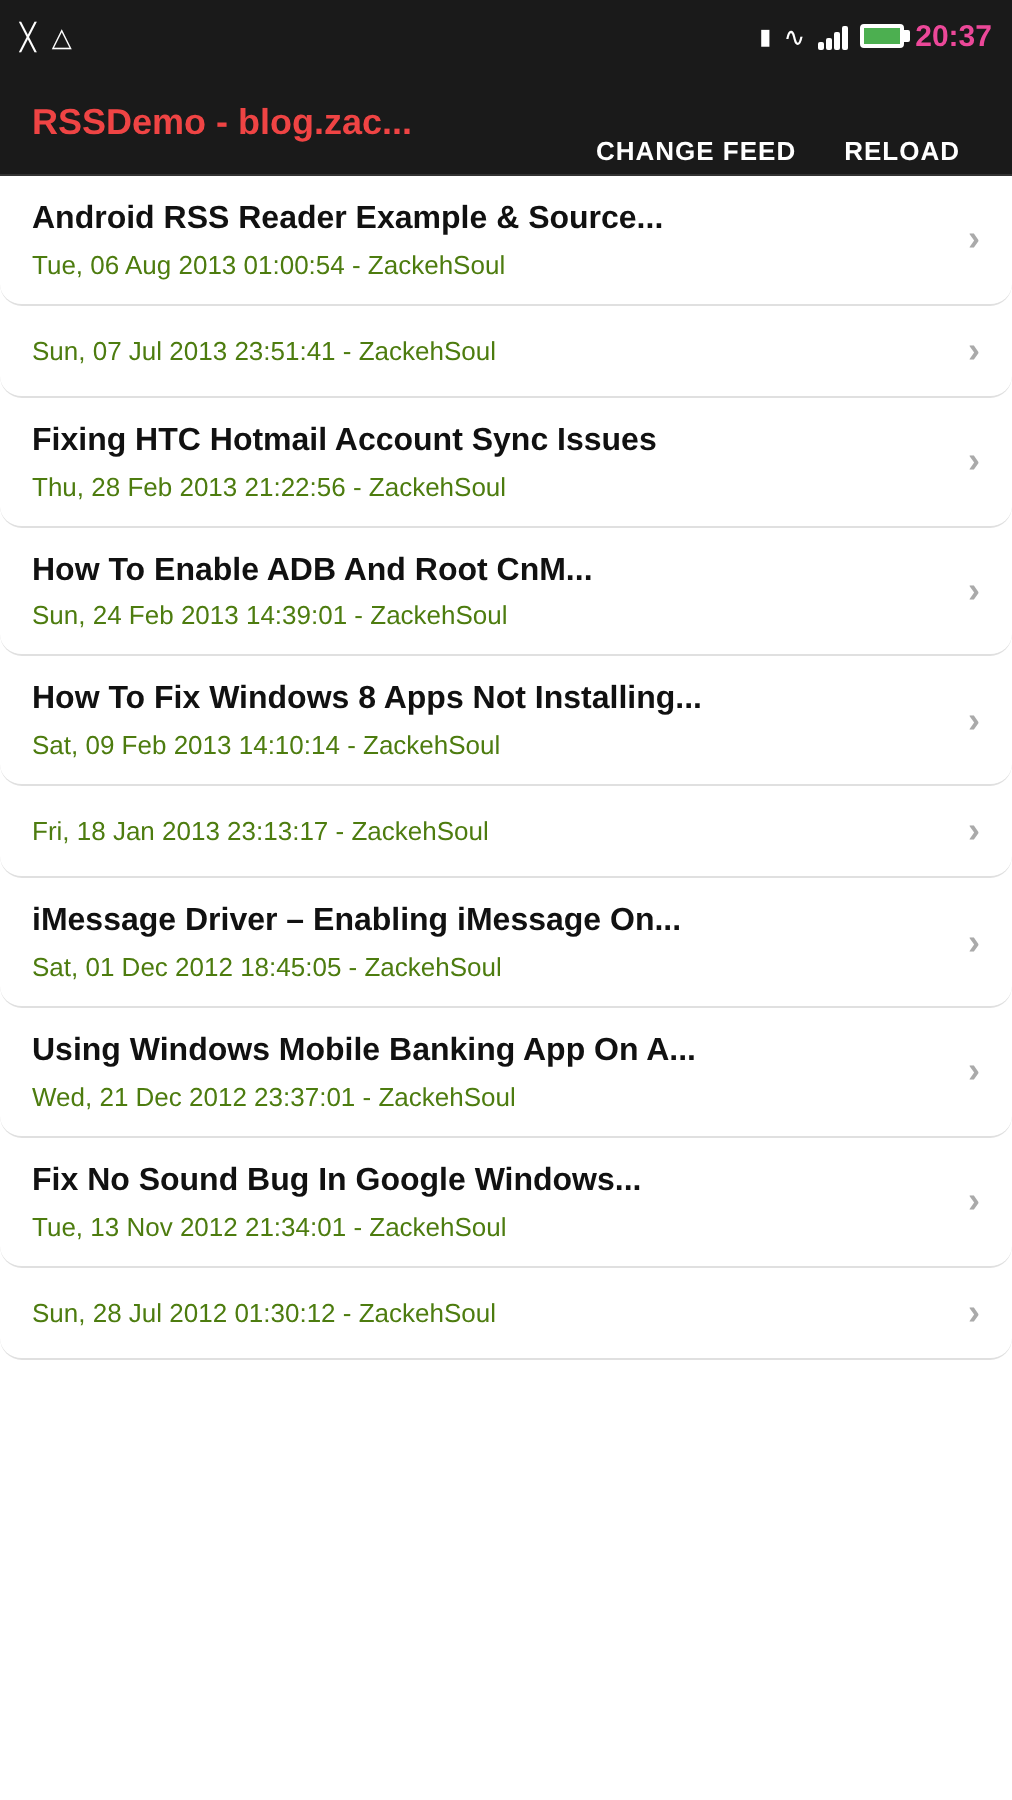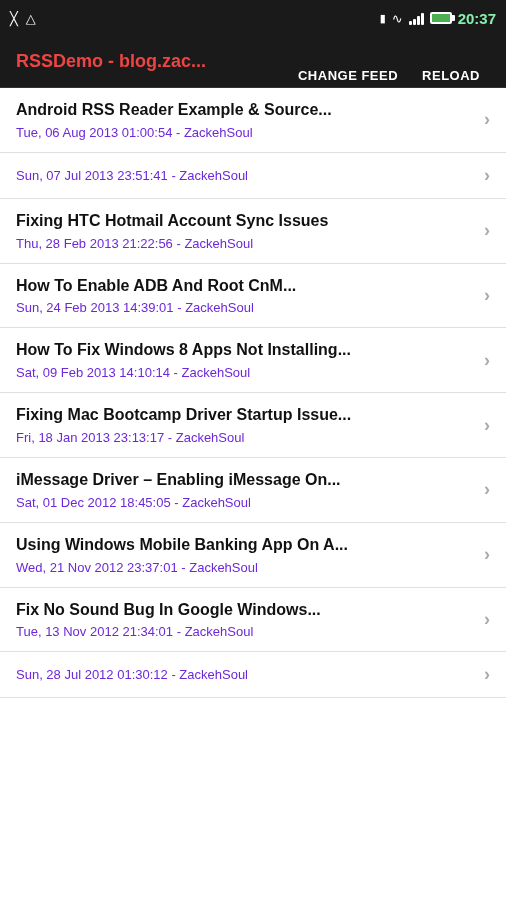--- a/index.html
+++ b/index.html
@@ -32,21 +32,21 @@
       display: flex;
       align-items: center;
       gap: 6px;
       font-size: 14px;
       color: white;
     }
 
     .status-time {
       font-size: 15px;
       font-weight: bold;
-      color: #86efac;
+      color: #ec4899;
     }
 
     
     .action-bar {
       background: #1a1a1a;
       height: 52px;
       display: flex;
       align-items: center;
       justify-content: space-between;
       padding: 0 16px;
@@ -86,38 +86,39 @@
     }
 
     .feed-item {
       display: flex;
       align-items: center;
       justify-content: space-between;
       padding: 12px 16px 12px 16px;
       border-bottom: 1px solid #e0e0e0;
       background: #ffffff;
       cursor: pointer;
+      border-radius: 11px;
     }
 
     .feed-item-content {
       flex: 1;
       padding-right: 10px;
     }
 
     .feed-item-title {
       font-size: 16px;
       font-weight: bold;
       color: #111111;
       line-height: 1.3;
       margin-bottom: 4px;
     }
 
     .feed-item-meta {
       font-size: 13px;
-      color: #6d28d9;
+      color: #4d7c0f;
     }
 
     .chevron {
       color: #aaaaaa;
       font-size: 18px;
       font-weight: bold;
       flex-shrink: 0;
     }
 
     .battery-icon {
@@ -222,36 +223,35 @@
     </div>
     <div class="feed-item">
       <div class="feed-item-content">
         <div class="feed-item-title">How To Fix Windows 8 Apps Not Installing...</div>
         <div class="feed-item-meta">Sat, 09 Feb 2013 14:10:14 - ZackehSoul</div>
       </div>
       <span class="chevron">›</span>
     </div>
     <div class="feed-item">
       <div class="feed-item-content">
-        <div class="feed-item-title">Fixing Mac Bootcamp Driver Startup Issue...</div>
         <div class="feed-item-meta">Fri, 18 Jan 2013 23:13:17 - ZackehSoul</div>
       </div>
       <span class="chevron">›</span>
     </div>
     <div class="feed-item">
       <div class="feed-item-content">
         <div class="feed-item-title">iMessage Driver – Enabling iMessage On...</div>
         <div class="feed-item-meta">Sat, 01 Dec 2012 18:45:05 - ZackehSoul</div>
       </div>
       <span class="chevron">›</span>
     </div>
     <div class="feed-item">
       <div class="feed-item-content">
         <div class="feed-item-title">Using Windows Mobile Banking App On A...</div>
-        <div class="feed-item-meta">Wed, 21 Nov 2012 23:37:01 - ZackehSoul</div>
+        <div class="feed-item-meta">Wed, 21 Dec 2012 23:37:01 - ZackehSoul</div>
       </div>
       <span class="chevron">›</span>
     </div>
     <div class="feed-item">
       <div class="feed-item-content">
         <div class="feed-item-title">Fix No Sound Bug In Google Windows...</div>
         <div class="feed-item-meta">Tue, 13 Nov 2012 21:34:01 - ZackehSoul</div>
       </div>
       <span class="chevron">›</span>
     </div>

